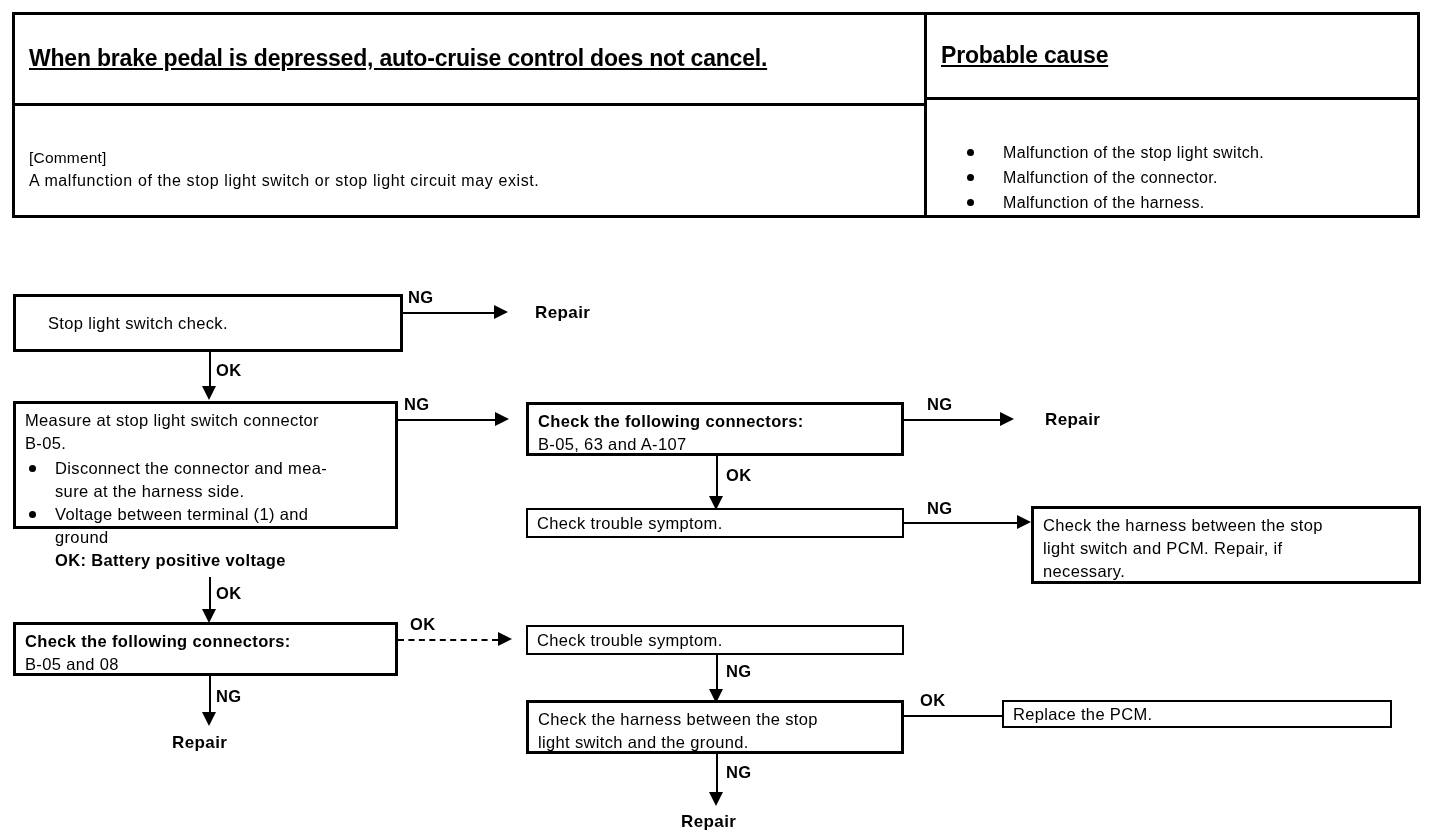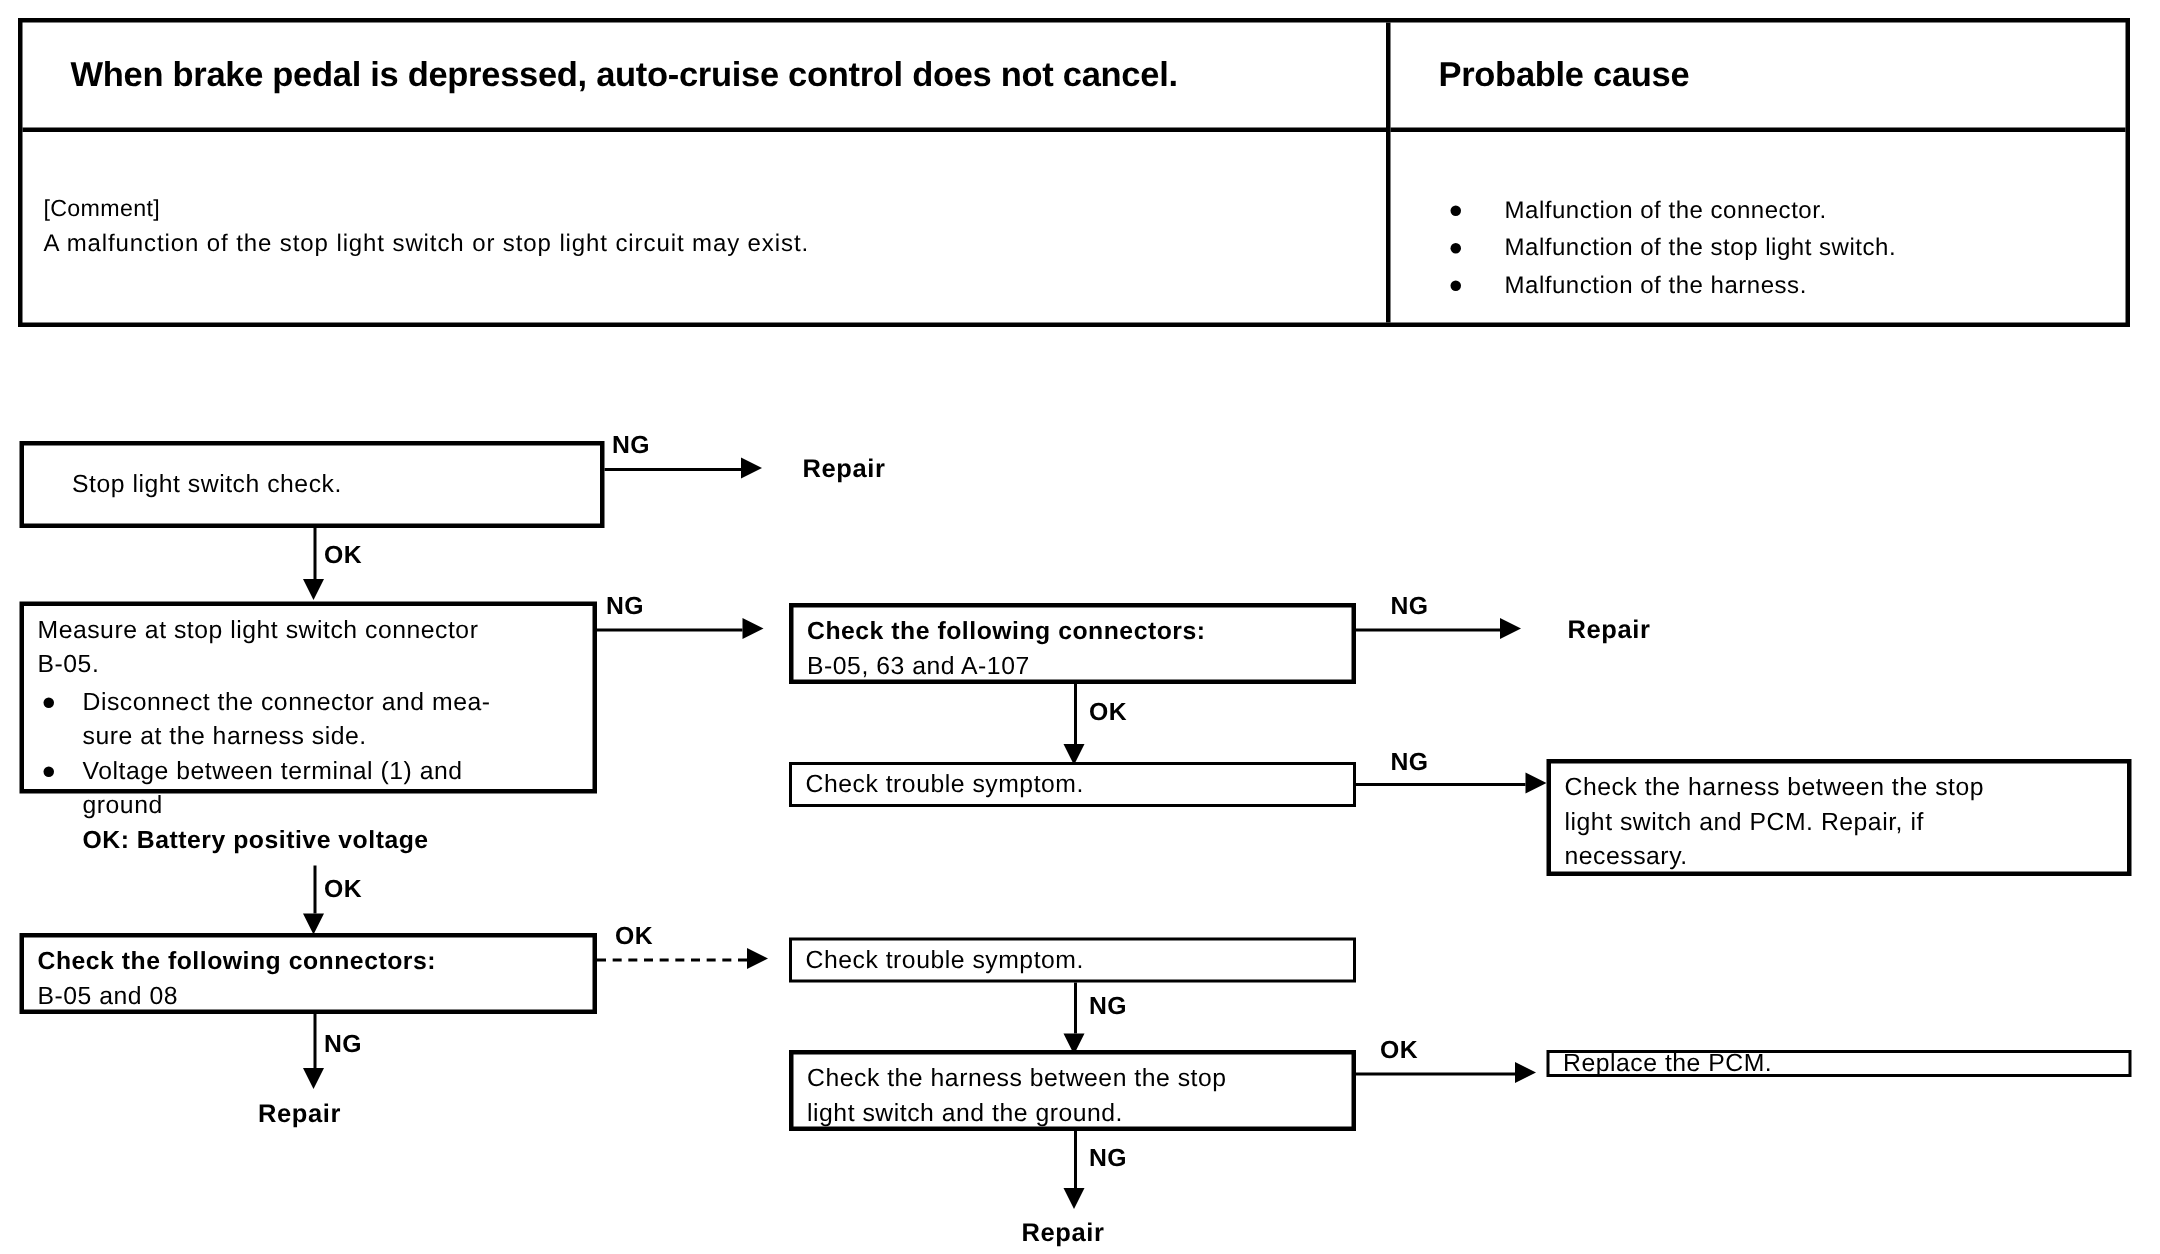--- a/index.html
+++ b/index.html
@@ -33,26 +33,27 @@
     box-sizing: border-box;
     display: flex;
     flex-direction: column;
   }
   .tbl-col-right {
     flex: 1;
     display: flex;
     flex-direction: column;
   }
   .tbl-head-cell {
-    height: 73px;
+    height: 91px;
     box-sizing: border-box;
     border-bottom: 3px solid #000;
     display: flex;
     align-items: center;
-    padding: 0 32px;
+    padding: 0 14px;
+    text-decoration: underline;
   }
   .tbl-body-cell {
     flex: 1;
     box-sizing: border-box;
     padding: 12px 14px 0 14px;
     margin-top: 28px;
   }
   .head-text {
     font-size: 23px;
     font-weight: bold;
@@ -195,22 +196,22 @@
       <div class="comment-label">[Comment]</div>
       <div class="comment-text">A malfunction of the stop light switch or stop light circuit may exist.</div>
     </div>
   </div>
   <div class="tbl-col-right">
     <div class="tbl-head-cell">
       <div class="head-text">Probable cause</div>
     </div>
     <div class="tbl-body-cell">
       <ul class="cause-list">
+        <li><span class="bullet"></span><span>Malfunction of the stop light switch.</span></li>
         <li><span class="bullet"></span><span>Malfunction of the connector.</span></li>
-        <li><span class="bullet"></span><span>Malfunction of the stop light switch.</span></li>
         <li><span class="bullet"></span><span>Malfunction of the harness.</span></li>
       </ul>
     </div>
   </div>
 </div>
 
 <div class="flow">
 
   <div class="node thick" style="left:13px; top:294px; width:390px; height:58px; display:flex; align-items:center; padding-left:32px;">
     <span class="ln">Stop light switch check.</span>
@@ -303,21 +304,21 @@
 
   <div class="node thick" style="left:526px; top:700px; width:378px; height:54px;">
     <span class="ln">Check the harness between the stop</span>
     <span class="ln">light switch and the ground.</span>
   </div>
 
   <div class="hline" style="left:904px; top:715px; width:106px;"></div>
   <div class="arrow-r" style="left:1010px; top:708px;"></div>
   <div class="edge-label" style="left:920px; top:691px;">OK</div>
 
-  <div class="node" style="left:1031px; top:700px; width:390px; height:18px; display:flex; align-items:center;">
+  <div class="node" style="left:1002px; top:700px; width:390px; height:28px; display:flex; align-items:center;">
     <span class="ln">Replace the PCM.</span>
   </div>
 
   <div class="vline" style="left:716px; top:754px; height:38px;"></div>
   <div class="arrow-d" style="left:709px; top:792px;"></div>
   <div class="edge-label" style="left:726px; top:763px;">NG</div>
   <div class="term" style="left:681px; top:812px;">Repair</div>
 
 </div>
 

